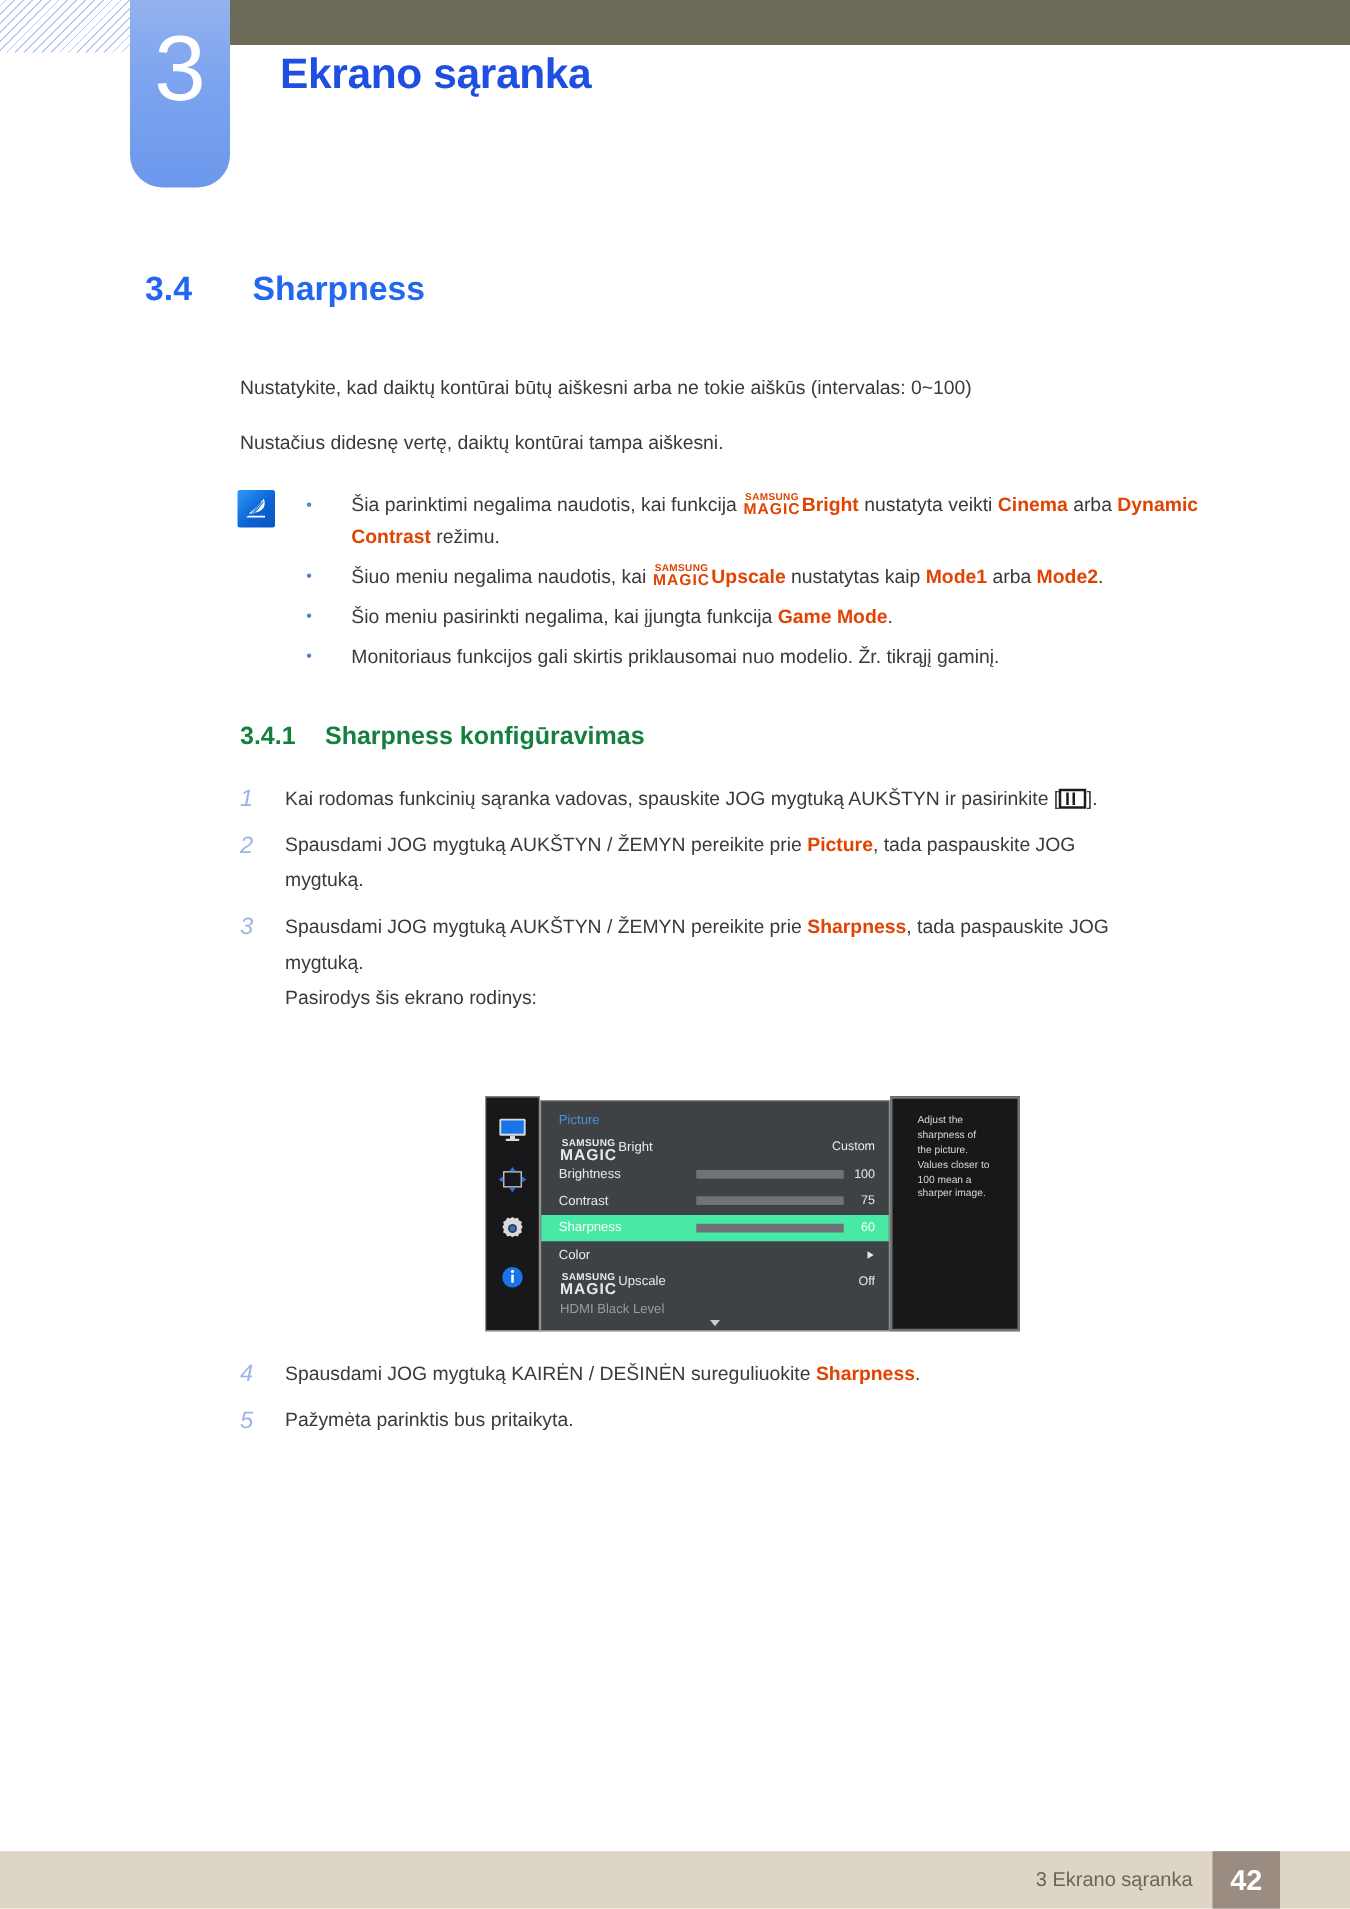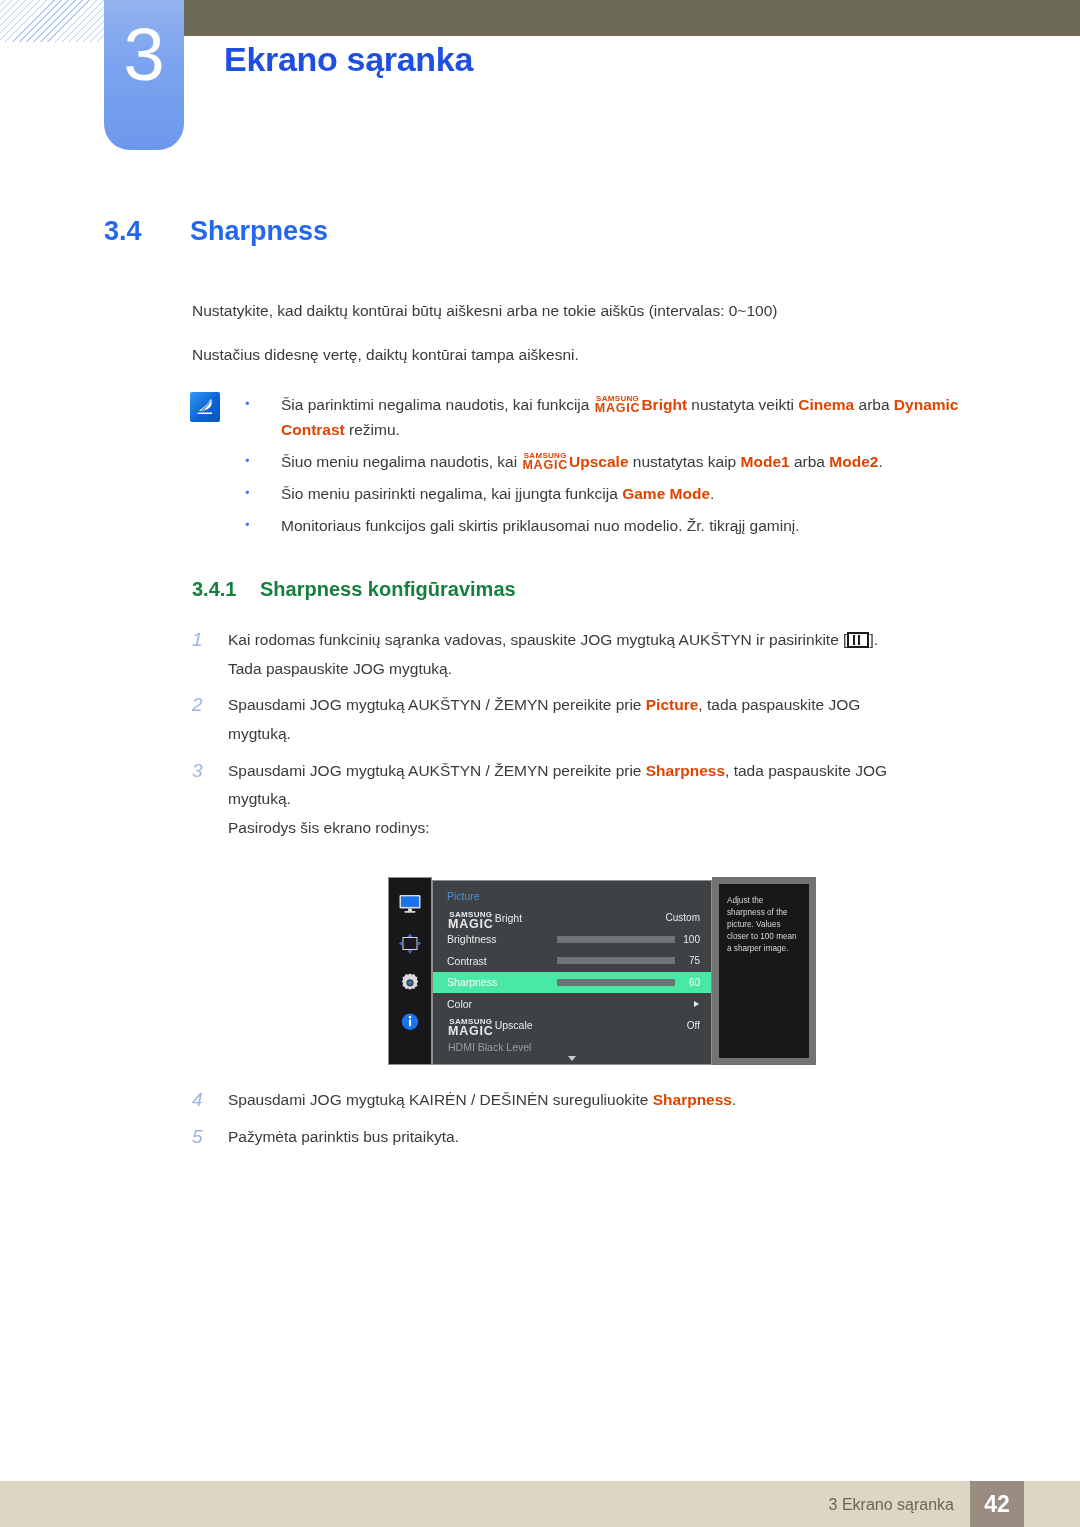--- a/index.html
+++ b/index.html
@@ -55,21 +55,21 @@
   .chapter-title {
     position: absolute;
     left: 224px; top: 40px;
     font-size: 34px;
     font-weight: bold;
     color: #1f4fe0;
     letter-spacing: -0.3px;
   }
   .sec-heading {
     position: absolute;
-    left: 104px; top: 216px;
+    left: 116px; top: 216px;
     font-size: 27px;
     font-weight: bold;
     color: #2366f0;
   }
   .sec-heading .num { display: inline-block; width: 86px; }
 
   .para {
     position: absolute;
     left: 192px;
     width: 800px;
@@ -214,23 +214,23 @@
     width: 280px; height: 185px;
     background: #3e4245;
     border: 1px solid #8f8f8f;
     box-sizing: border-box;
   }
   .osd-help {
     position: absolute;
     left: 324px; top: 0;
     width: 104px; height: 188px;
     background: #18181a;
-    border: 7px solid #737373;
+    border: 2px solid #737373;
     box-sizing: border-box;
-    padding: 11px 8px;
+    padding: 11px 20px;
     font-size: 8.2px;
     color: #d8d8d8;
     line-height: 1.45;
   }
   .osd-title {
     color: #4d8fd6;
     font-size: 10.5px;
     padding: 9px 0 5px 14px;
   }
   .osd-row {
@@ -359,21 +359,20 @@
 <div class="subheading">
   <span class="num">3.4.1</span><span>Sharpness konfigūravimas</span>
 </div>
 
 <div class="steps">
 
   <div class="step">
     <div class="step-num">1</div>
     <div class="step-body">
       <span>Kai rodomas funkcinių sąranka vadovas, spauskite JOG mygtuką AUKŠTYN ir pasirinkite [</span><span class="keyicon"><i></i><i></i></span><span>].</span>
-      <span class="sub">Tada paspauskite JOG mygtuką.</span>
     </div>
   </div>
 
   <div class="step">
     <div class="step-num">2</div>
     <div class="step-body">
       <span>Spausdami JOG mygtuką AUKŠTYN / ŽEMYN pereikite prie </span><span class="orange">Picture</span><span>, tada paspauskite JOG</span>
       <span class="sub">mygtuką.</span>
     </div>
   </div>

